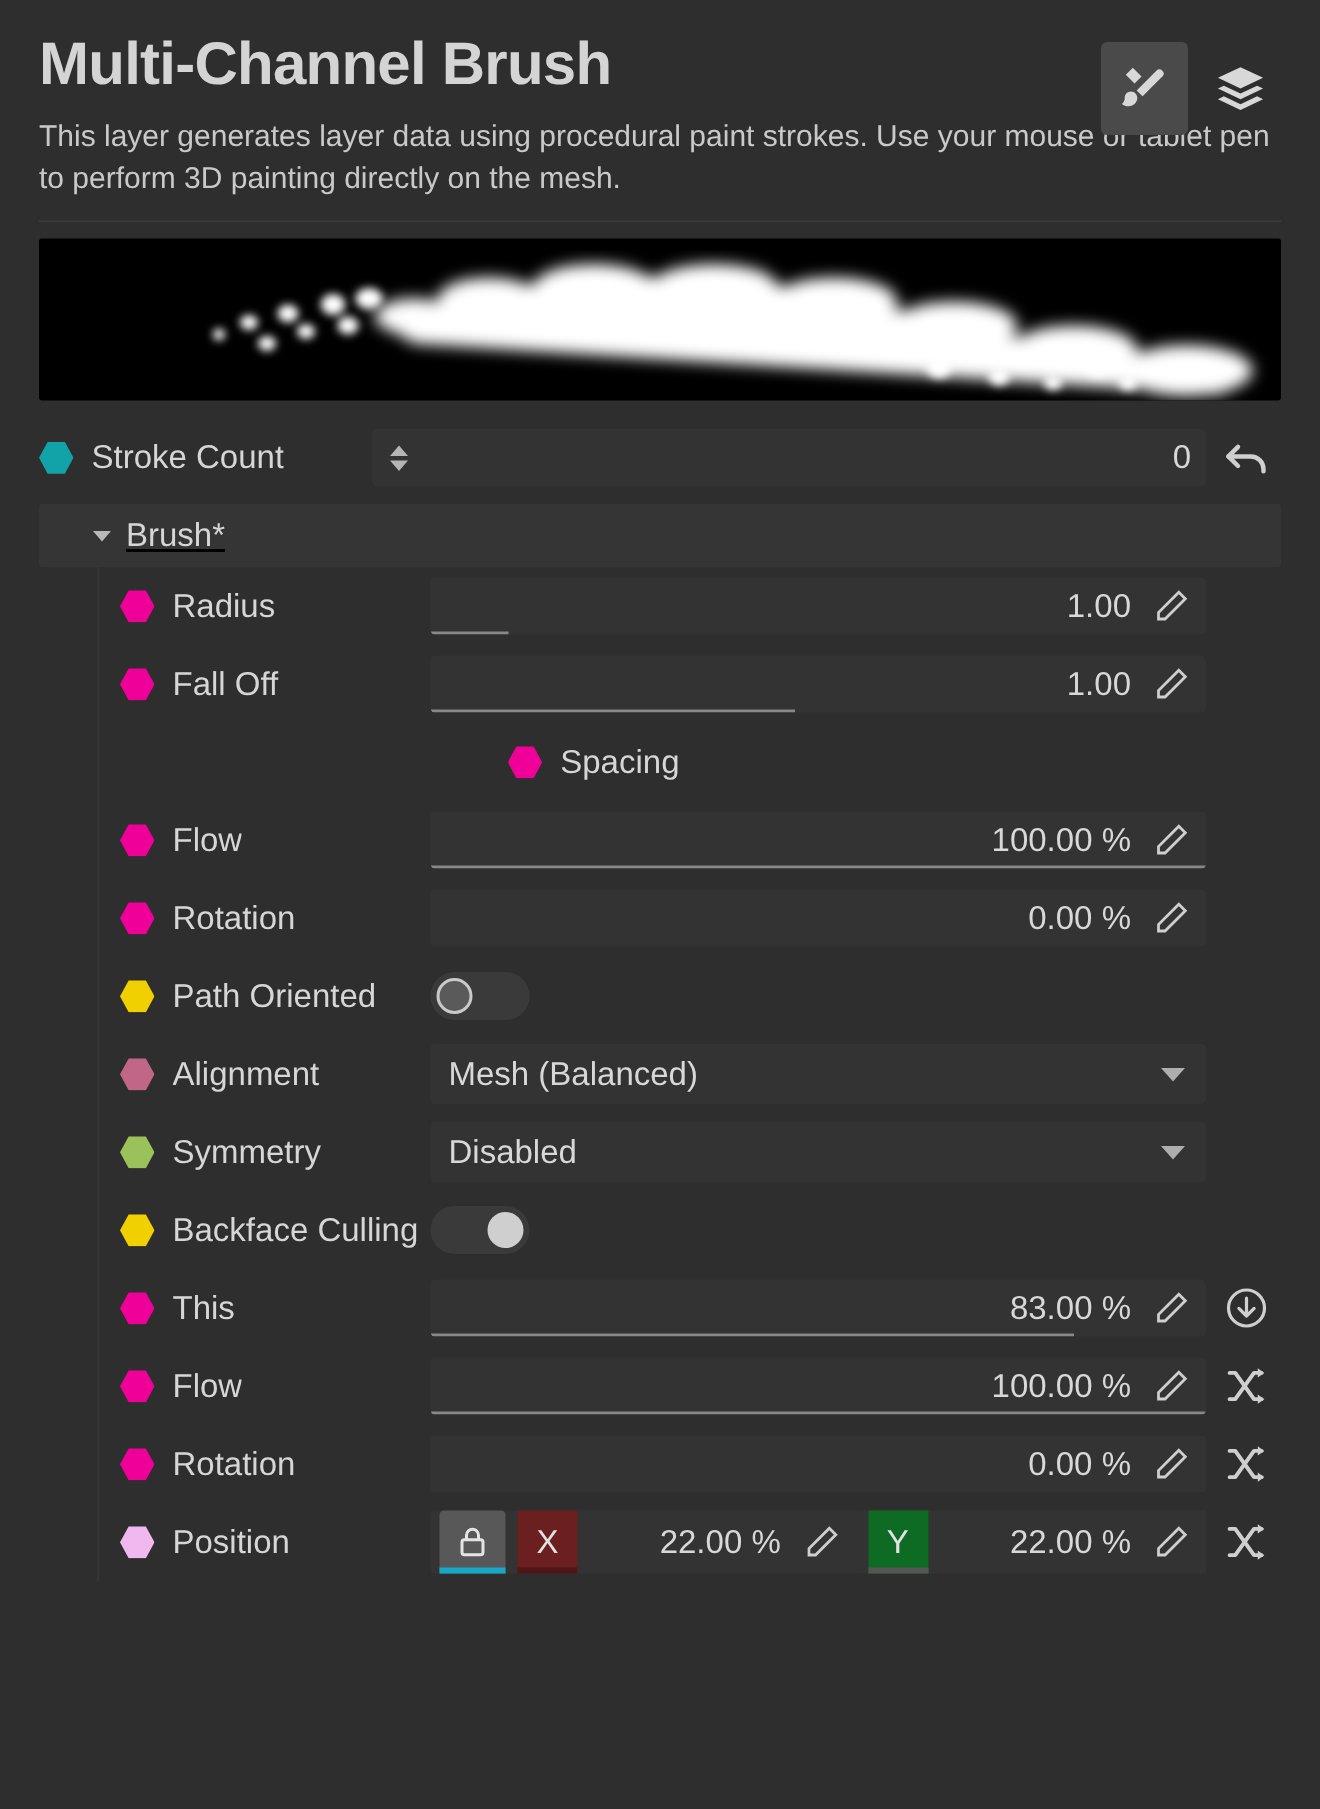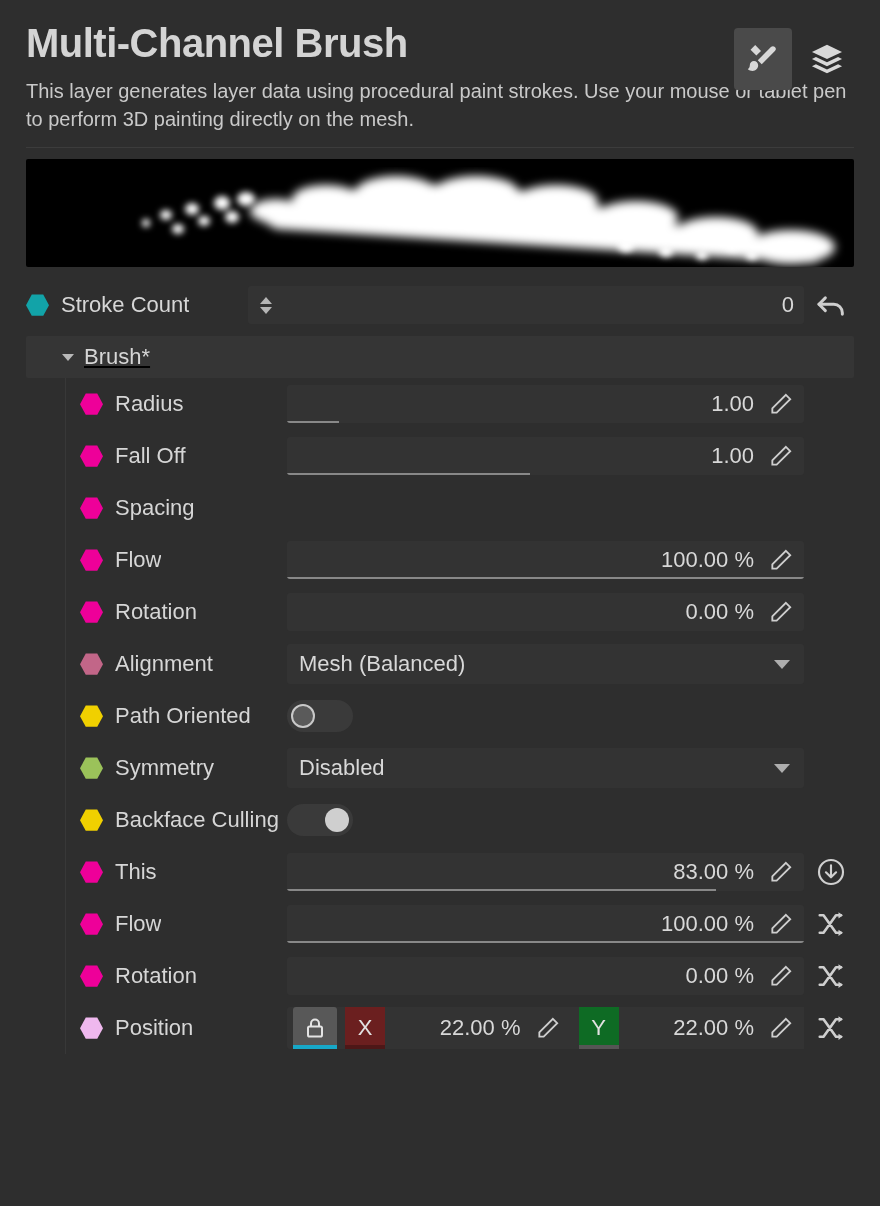--- a/index.html
+++ b/index.html
@@ -43,21 +43,21 @@
   
   .rows { margin-top: 12px; }
   .row {
     display: flex; align-items: center; height: 52px; padding-left: 26px; padding-right: 22px;
     position: relative;
   }
   .row.indent { padding-left: 31px; margin-left: 34px; }
   .row.indent::before {
     content: ""; position: absolute; left: 31px; top: 0; bottom: 0; width: 1px; background: #383838;
   }
-  .row-inner { display: flex; align-items: center; width: 100%; padding-left: 0; }
+  .row-inner { display: flex; align-items: center; width: 100%; padding-left: 0; justify-content: center; }
   .row.indent .row-inner { padding-left: 15px; }
 
   .hex {
     width: 23px; height: 23px; flex: 0 0 23px; margin-right: 12px;
     clip-path: polygon(25% 4%, 75% 4%, 100% 50%, 75% 96%, 25% 96%, 0% 50%);
   }
   .hex-in {
     width: 100%; height: 100%;
     clip-path: polygon(25% 4%, 75% 4%, 100% 50%, 75% 96%, 25% 96%, 0% 50%);
     transform: scale(0.70);
@@ -311,40 +311,40 @@
                 <path d="M16.5 3.5 20.5 7.5 8 20H4v-4z"></path>
               </svg>
             </span>
           </div>
           <div class="trailing"></div>
         </div>
       </div>
       <div class="row indent">
         <div class="row-inner">
           <div class="label-cell">
-            <span class="hex" style="background:#c26688"><span class="hex-in" style="background:rgb(107,56,75)"></span></span>
-            <span class="label">Alignment</span>
-          </div>
-          <div class="select">
-            <span class="sval">Mesh (Balanced)</span>
-            <span class="sarrow"></span>
-          </div>
-          <div class="trailing"></div>
-        </div>
-      </div>
-      <div class="row indent">
-        <div class="row-inner">
-          <div class="label-cell">
             <span class="hex" style="background:#f0d000"><span class="hex-in" style="background:rgb(132,114,0)"></span></span>
             <span class="label">Path Oriented</span>
           </div>
           <div style="flex:1">
             <div class="toggle off">
               <span class="knob"></span>
             </div>
+          </div>
+          <div class="trailing"></div>
+        </div>
+      </div>
+      <div class="row indent">
+        <div class="row-inner">
+          <div class="label-cell">
+            <span class="hex" style="background:#c26688"><span class="hex-in" style="background:rgb(107,56,75)"></span></span>
+            <span class="label">Alignment</span>
+          </div>
+          <div class="select">
+            <span class="sval">Mesh (Balanced)</span>
+            <span class="sarrow"></span>
           </div>
           <div class="trailing"></div>
         </div>
       </div>
       <div class="row indent">
         <div class="row-inner">
           <div class="label-cell">
             <span class="hex" style="background:#9bc25a"><span class="hex-in" style="background:rgb(85,107,50)"></span></span>
             <span class="label">Symmetry</span>
           </div>

